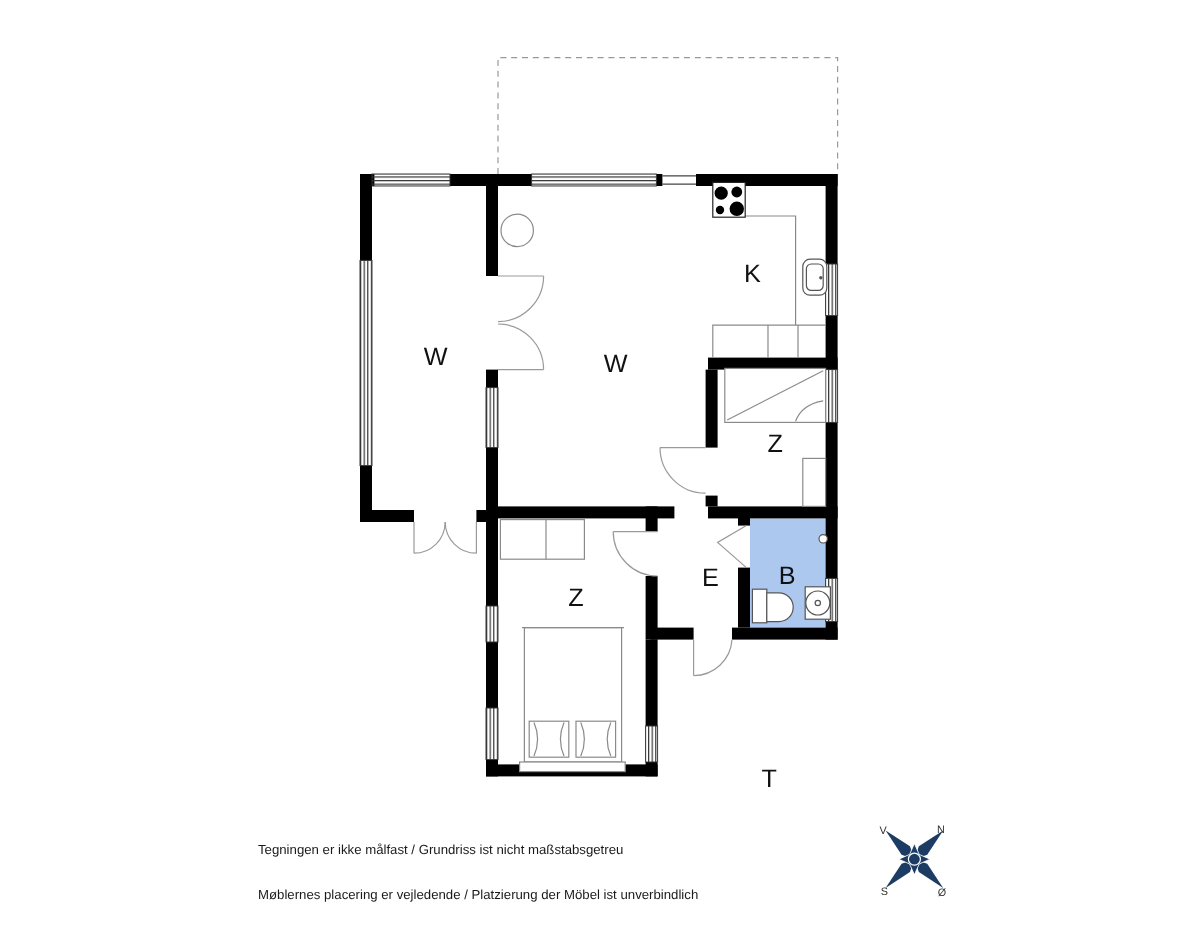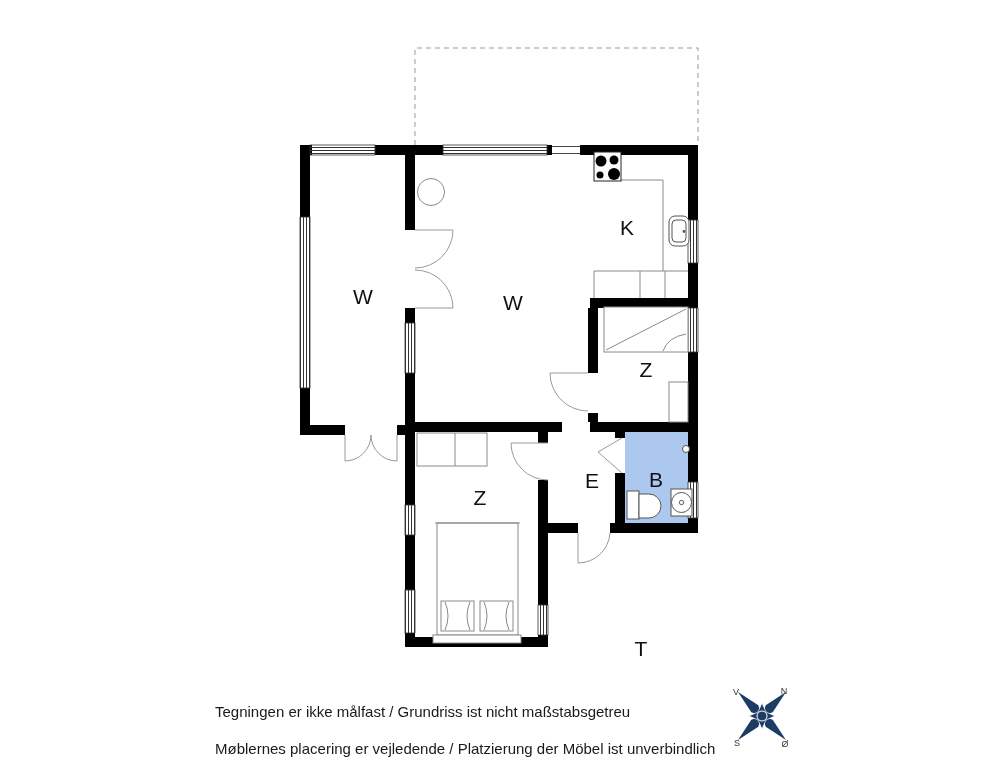--- a/index.html
+++ b/index.html
@@ -10,21 +10,21 @@
   .win{fill:url(#pvert);stroke:#333;stroke-width:0.8;}
   .winh{fill:url(#phorz);stroke:#333;stroke-width:0.8;}
   .door{fill:none;stroke:#9a9a9a;stroke-width:1;}
   .furn{fill:none;stroke:#8a8a8a;stroke-width:1;}
   .furnf{fill:#fff;stroke:#8a8a8a;stroke-width:1;}
   .fix{fill:#fff;stroke:#555;stroke-width:1;}
   .dash{fill:none;stroke:#999;stroke-width:1;stroke-dasharray:5 4;}
   .thin{fill:none;stroke:#444;stroke-width:1;}
   text.room{font:21px "Liberation Sans",sans-serif;fill:#111;text-anchor:middle;}
   text.cdir{font:9px "Liberation Sans",sans-serif;fill:#333;text-anchor:middle;}
-  .footer-line{position:absolute;left:215px;font-size:15px;color:#1a1a1a;}
+  .footer-line{position:absolute;left:215px;font-size:11px;color:#1a1a1a;}
   #footer1{top:703px;}
   #footer2{top:740px;}
 </style>
 </head>
 <body>
 
 <svg width="992" height="776" viewBox="0 0 992 776">
   <defs>
     <pattern id="pvert" width="3" height="3" patternUnits="userSpaceOnUse">
       <rect width="1" height="3" fill="#333"></rect>

